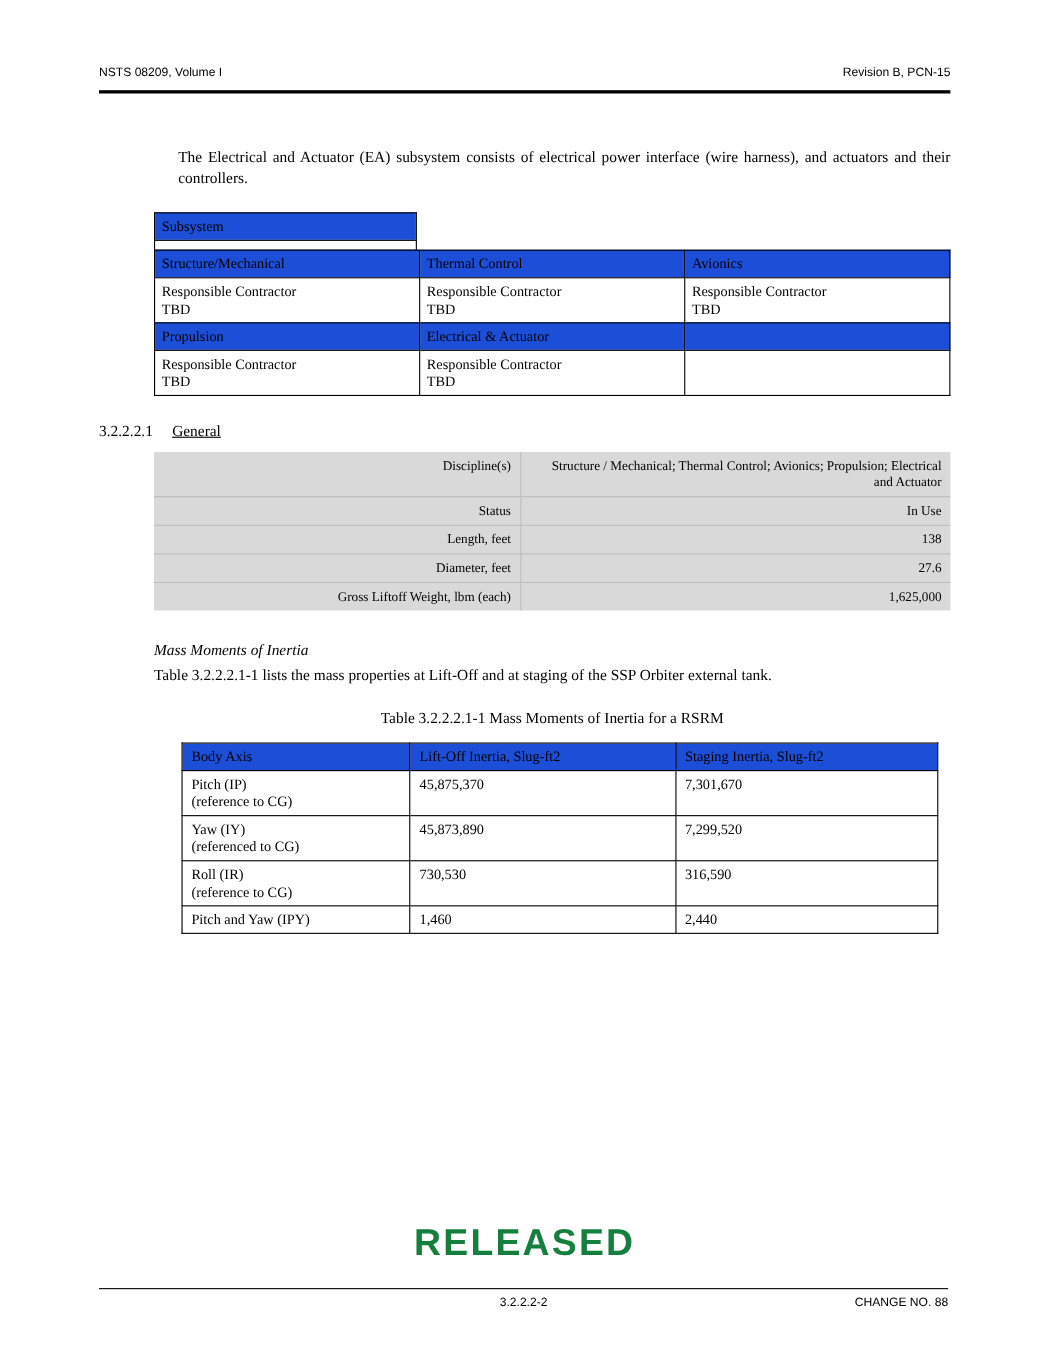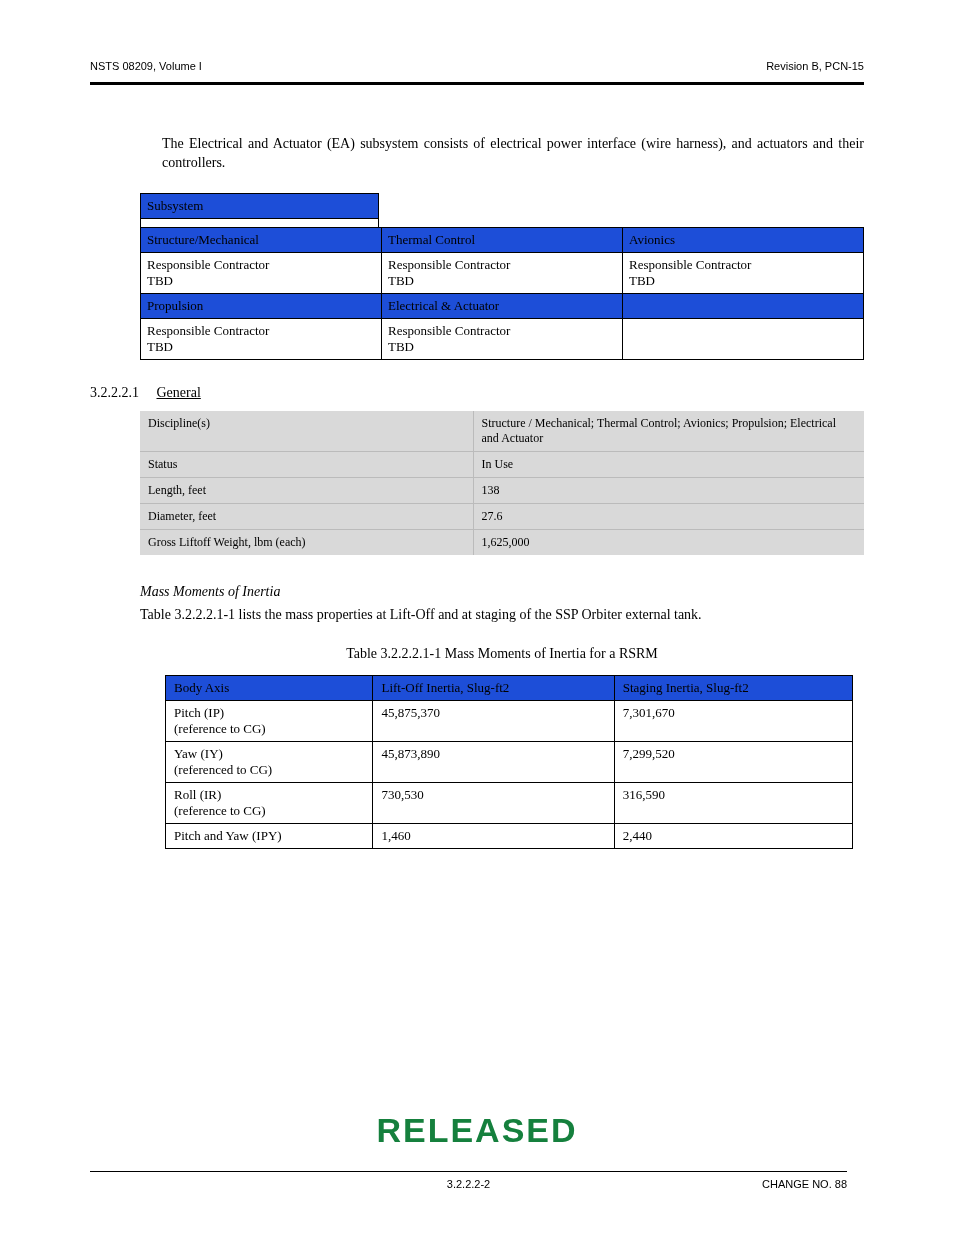--- a/index.html
+++ b/index.html
@@ -73,20 +73,21 @@
     margin-top: 6px;
   }
   .general-table td {
     border-top: 1px solid #bbb;
     border-bottom: 1px solid #bbb;
     border-left: none;
     border-right: 1px solid #bbb;
     padding: 5px 8px;
     background: #d9d9d9;
     vertical-align: top;
+    text-align: right;
   }
   .general-table tr td:last-child { border-right: none; }
   .general-table tr:first-child td { border-top: none; }
   .general-table tr:last-child td { border-bottom: none; }
   .gt-left { width: 46%; }
   .bodytext {
     font-size: 14px;
     line-height: 1.35;
     margin: 20px 0 12px 50px;
     text-align: justify;
@@ -101,21 +102,21 @@
     border: 1px solid #000;
     padding: 4px 8px;
     text-align: left;
     vertical-align: top;
     font-weight: normal;
   }
   .footer {
     position: absolute;
     bottom: 45px;
     left: 90px;
-    right: 107px;
+    right: 92px;
   }
   .footer-rule {
     border: none;
     border-top: 1px solid #000;
     margin-bottom: 6px;
   }
   .footer-row {
     display: flex;
     justify-content: space-between;
     font-size: 11px;

